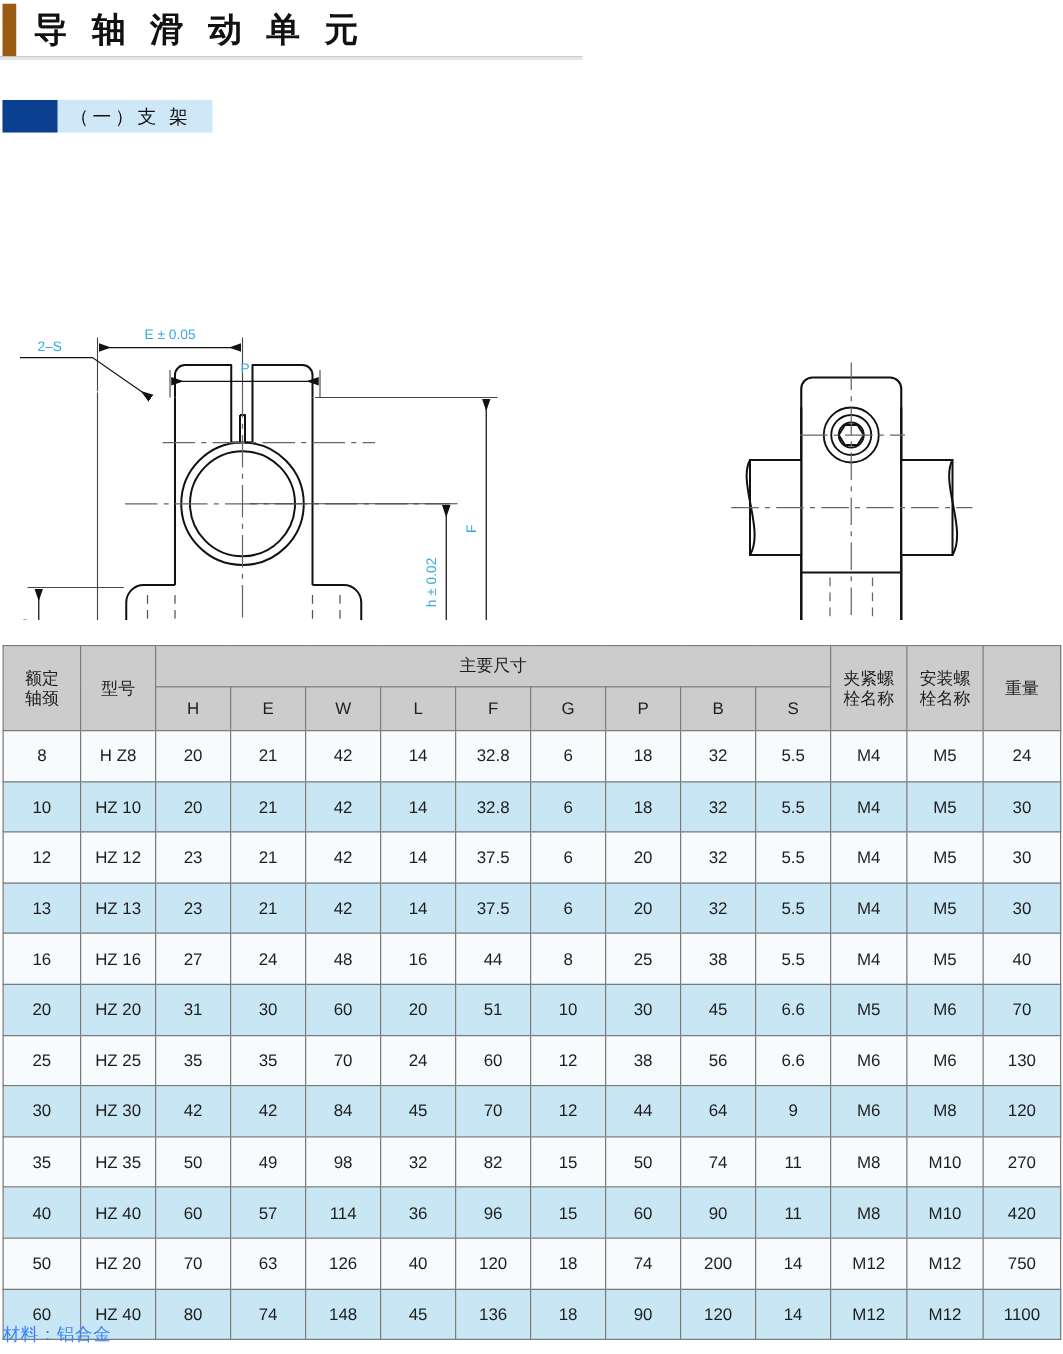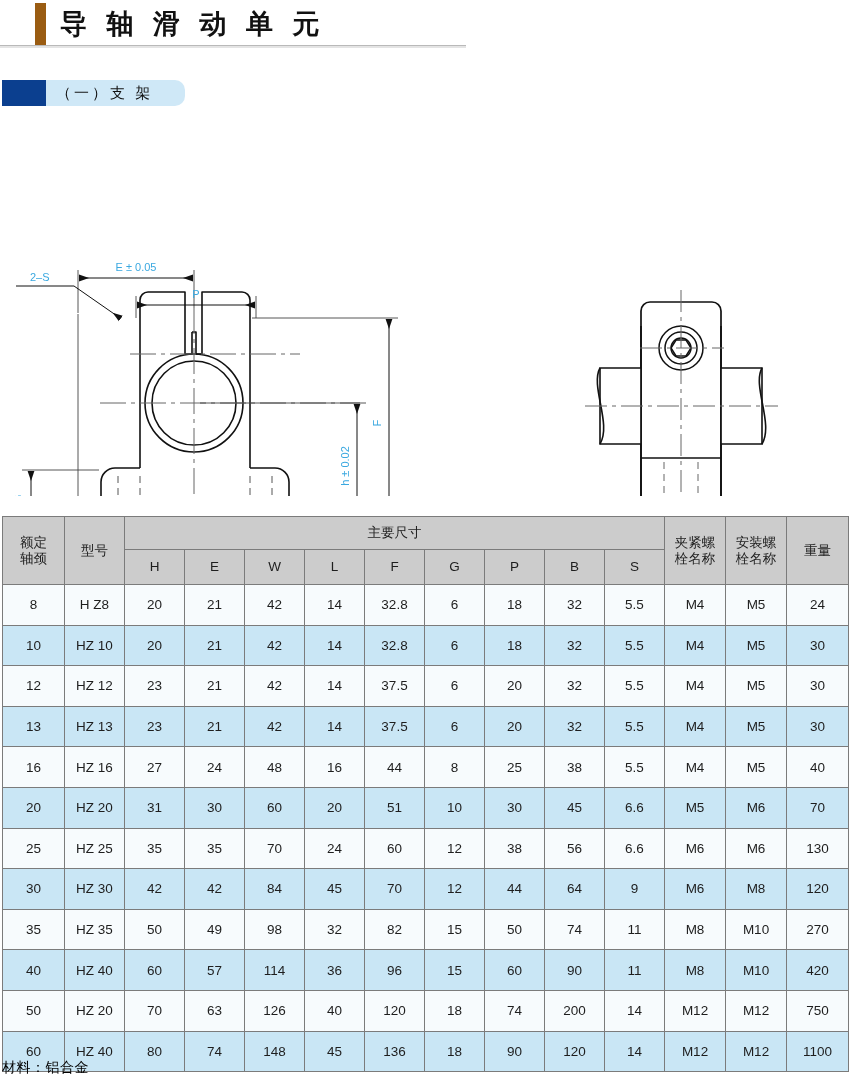--- a/index.html
+++ b/index.html
@@ -16,21 +16,20 @@
   .title-wrap{
     position:relative;
     height:60px;
     padding-top:2px;
     box-sizing:border-box;
   }
   .title-row{
     display:flex;
     align-items:center;
     height:44px;
-    margin-left:33px;
   }
   .title-bar{
     width:11px;height:42px;
     background:#9a5c12;
     margin-left:2px;
     flex:0 0 auto;
   }
   .title-text{
     font-size:27px;
     font-weight:bold;
@@ -46,23 +45,22 @@
     width:466px;height:3px;
     background:linear-gradient(to bottom,#b9b9b9 0 1px,#e4e4e4 1px 3px);
   }
 
   
   .section-head{
     position:absolute;
     left:2px;top:80px;
     display:flex;align-items:center;
     height:26px;
-    width:183px;
+    width:168px;
     background:#cfe8f7;
-    border-radius:10px;
   }
   .section-square{
     width:44px;height:26px;
     background:#0b3f8f;
     flex:0 0 auto;
   }
   .section-label{
     font-size:15px;
     letter-spacing:3px;
     margin-left:10px;
@@ -114,21 +112,21 @@
   }
   table.spec tbody tr.alt td{
     background:#c9e6f5;
   }
 
   
   .material-note{
     position:absolute;
     left:2px;top:1059px;
     font-size:14px;
-    color:#000000;
+    color:#3b82f6;
     letter-spacing:0.5px;
   }
 
   .dim-label{
     fill:#3aa8e0;
     font-family:"Liberation Sans","DejaVu Sans",sans-serif;
     font-size:11px;
   }
 </style>
 </head>

